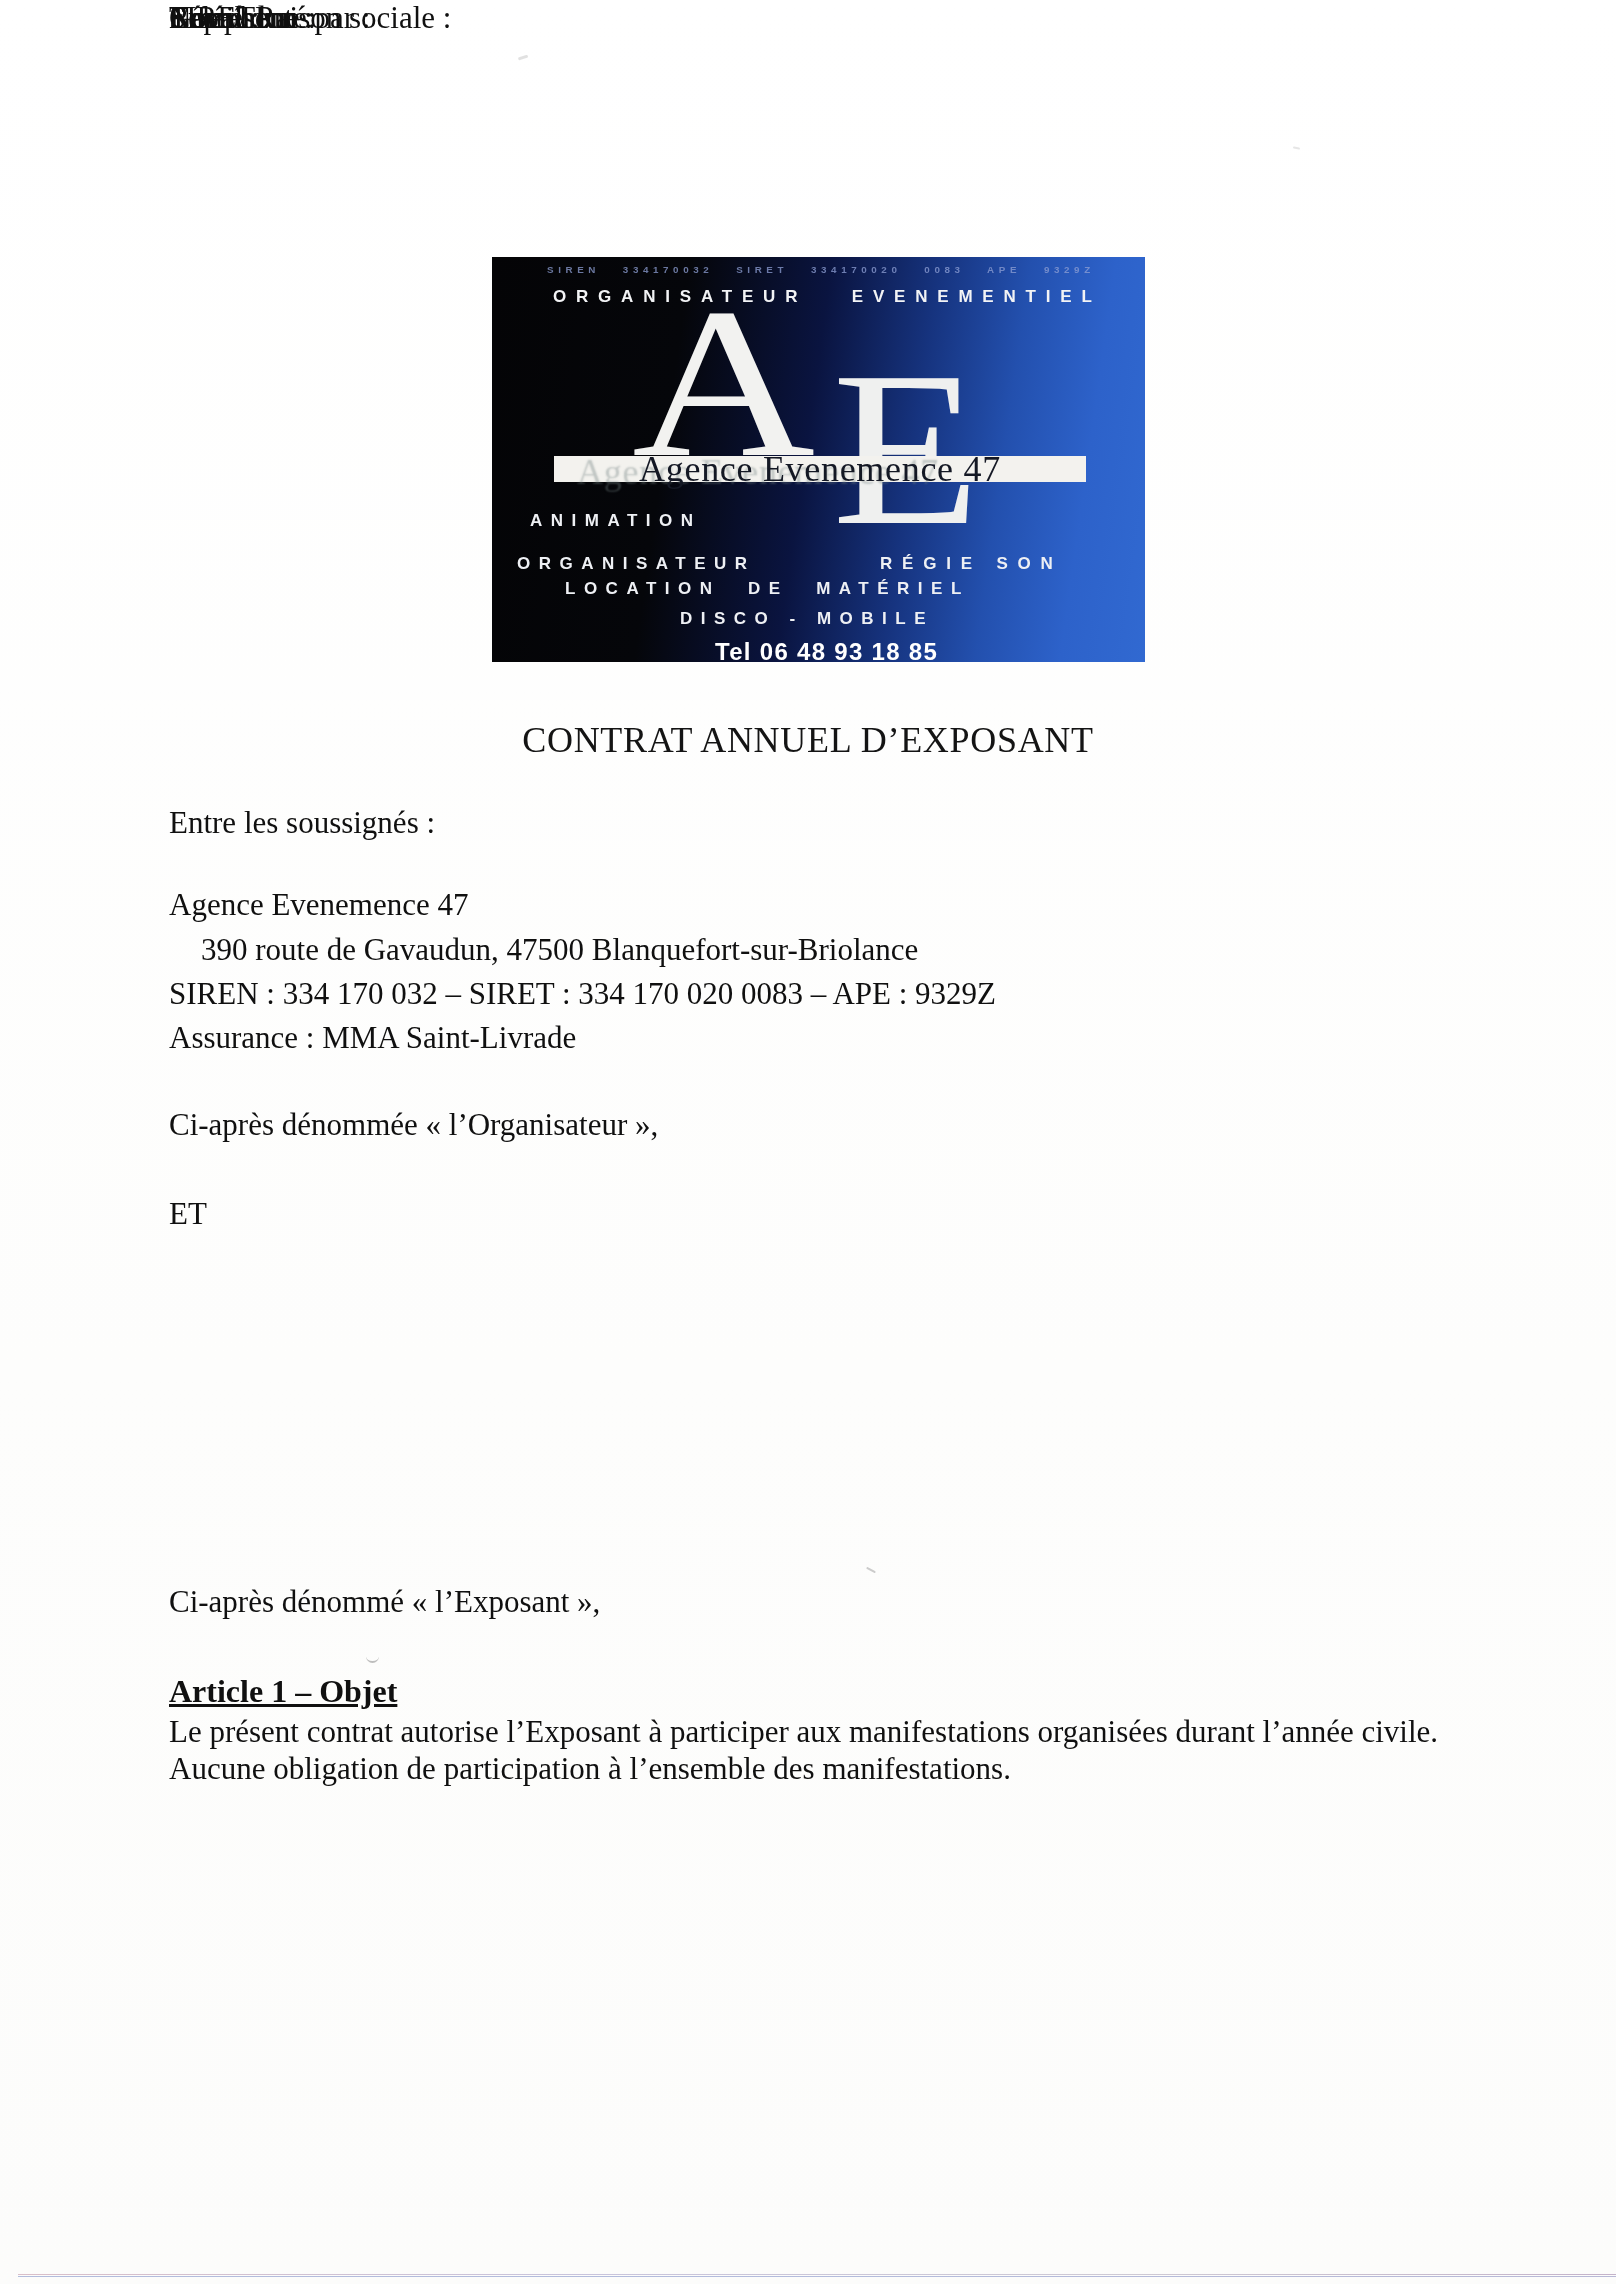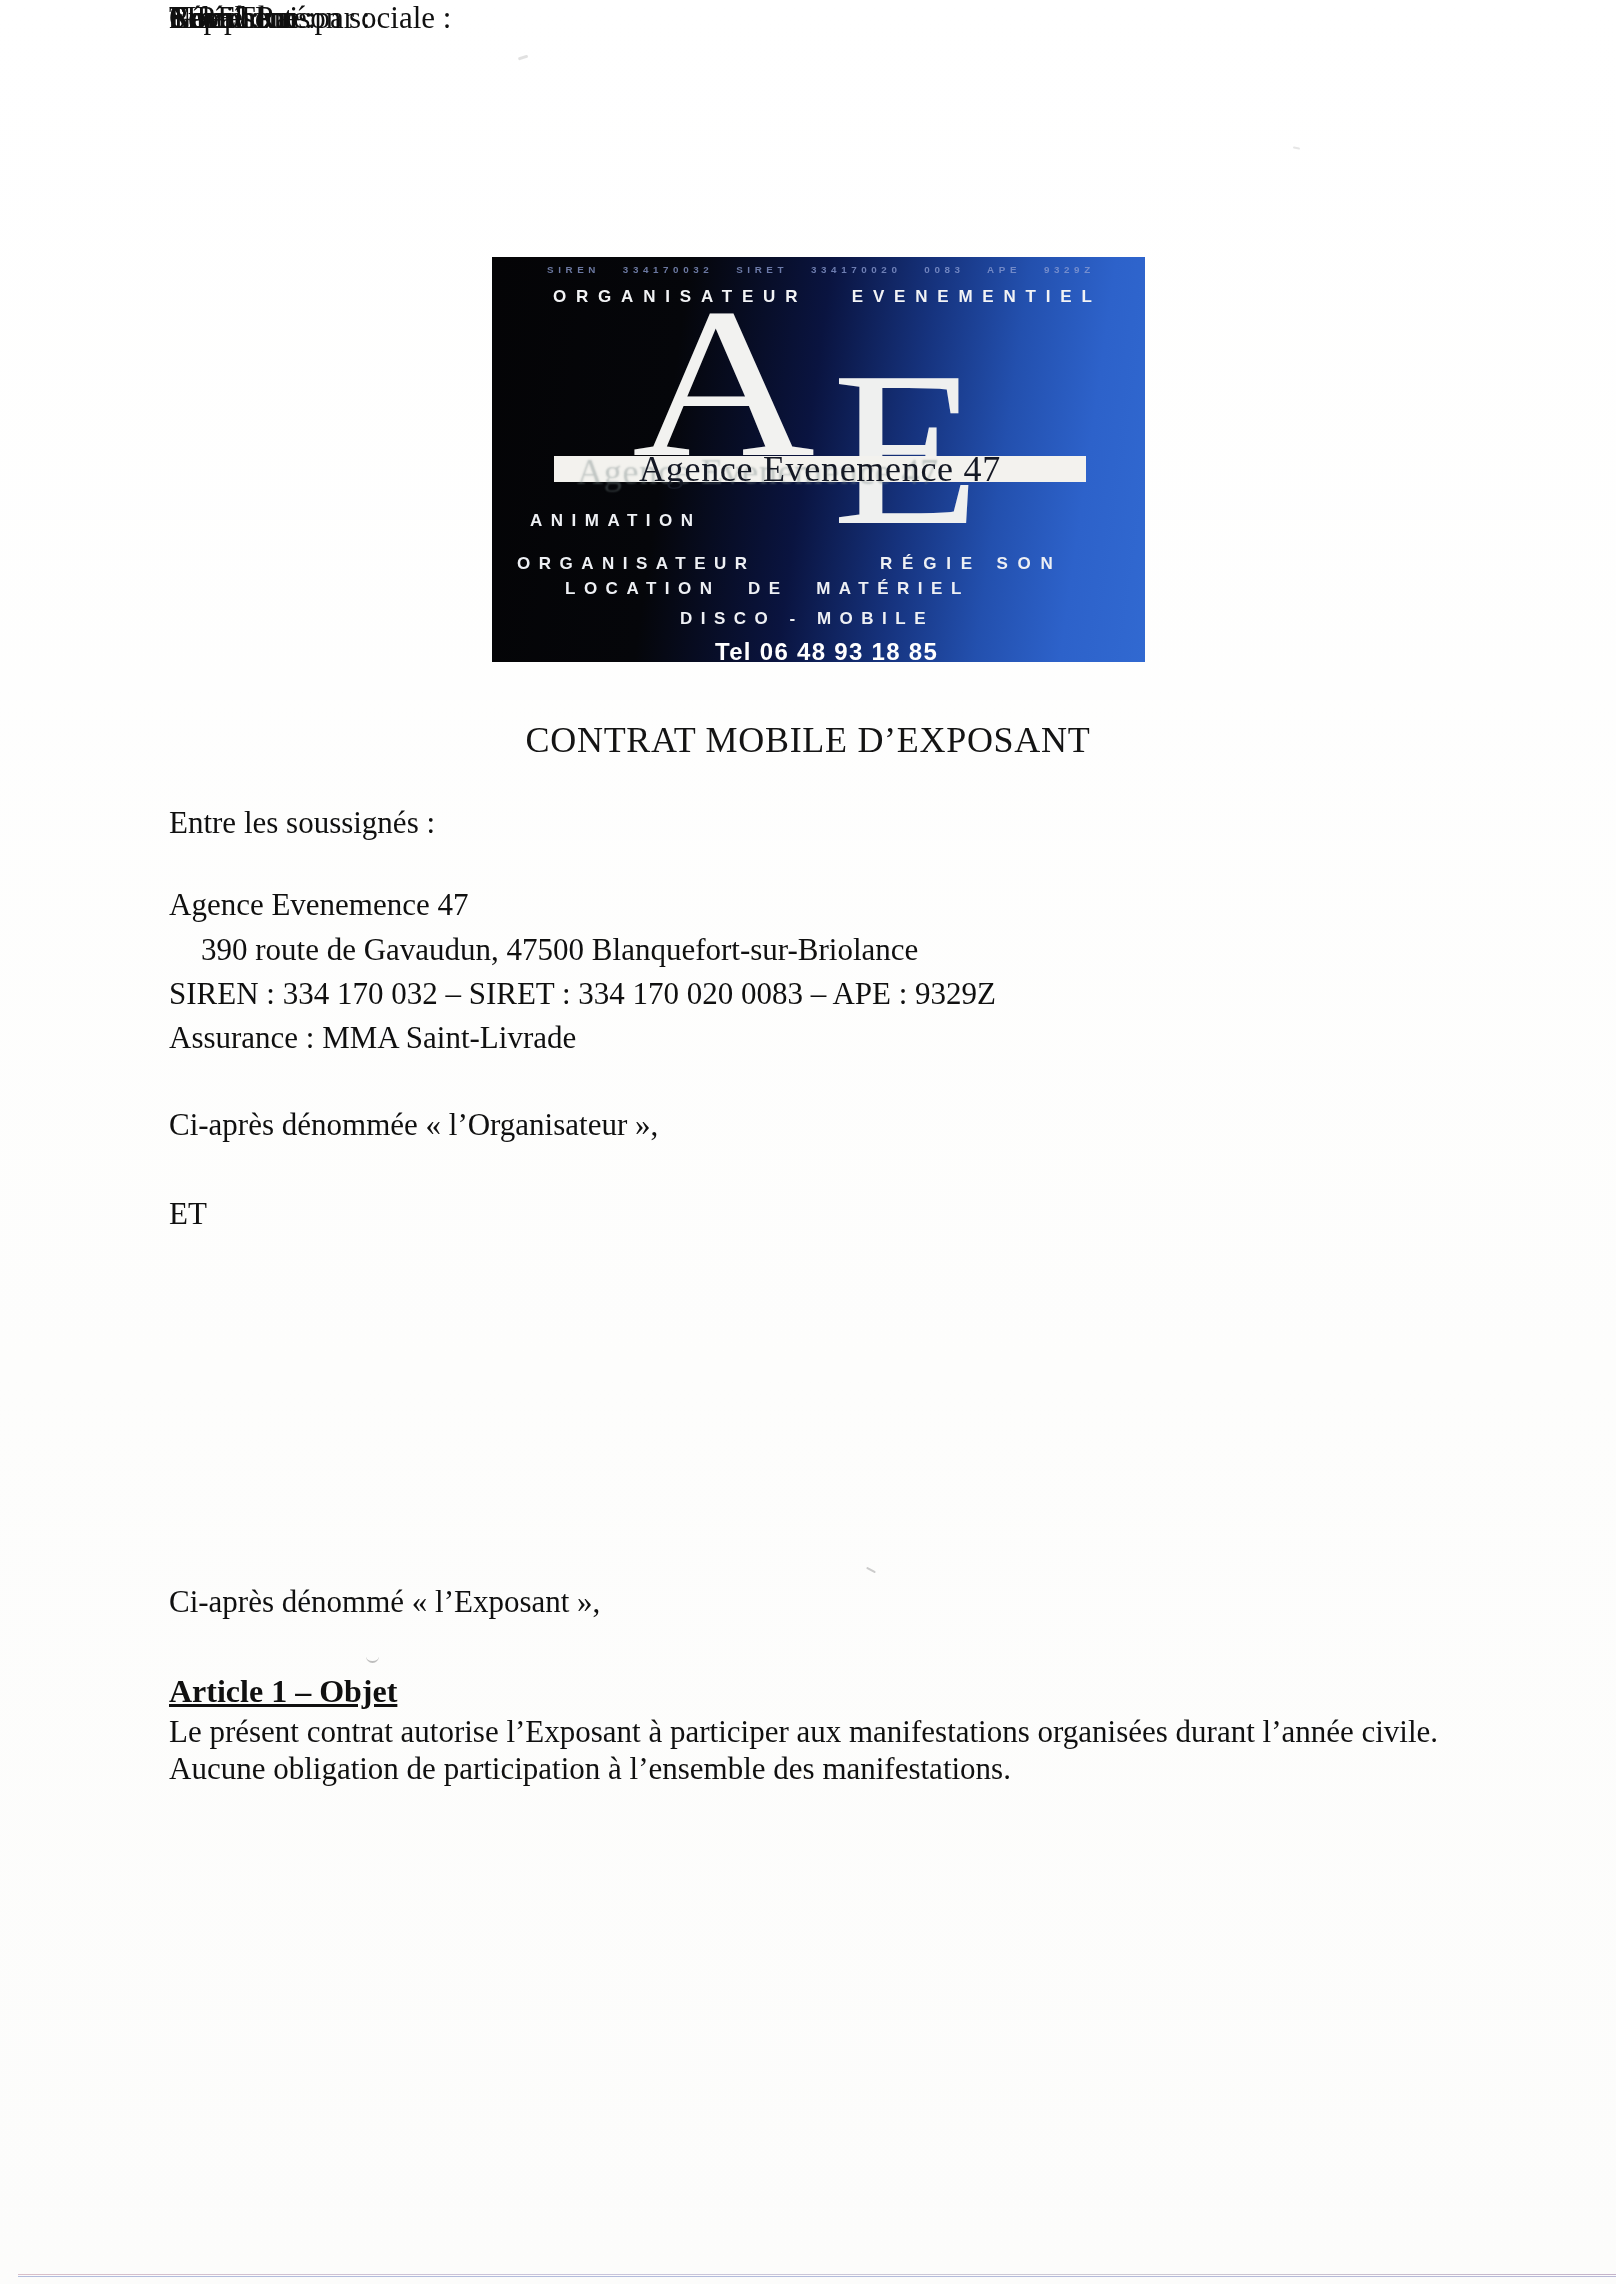--- a/index.html
+++ b/index.html
@@ -110,21 +110,21 @@
       <span>Agence Evenemence 47</span>
     </div>
     <div class="svc svc-animation">ANIMATION</div>
     <div class="svc svc-sono">ORGANISATEUR</div>
     <div class="svc svc-regie">RÉGIE SON</div>
     <div class="svc svc-location">LOCATION DE MATÉRIEL</div>
     <div class="svc svc-disco">DISCO - MOBILE</div>
     <div class="logo-phone">Tel 06 48 93 18 85</div>
   </div>
 
-  <h1 class="title">CONTRAT MOBILE D’EXPOSANT</h1>
+  <h1 class="title">CONTRAT ANNUEL D’EXPOSANT</h1>
 
   <div class="line l-entre">Entre les soussignés :</div>
   <div class="line l-name">Agence Evenemence 47</div>
   <div class="line l-addr">390 route de Gavaudun, 47500 Blanquefort-sur-Briolance</div>
   <div class="line l-ids">SIREN : 334 170 032 – SIRET : 334 170 020 0083 – APE : 9329Z</div>
   <div class="line l-assur">Assurance : MMA Saint-Livrade</div>
   <div class="line l-org-alias">Ci-après dénommée « l’Organisateur »,</div>
   <div class="line l-et">ET</div>
 
   <div class="frow">

